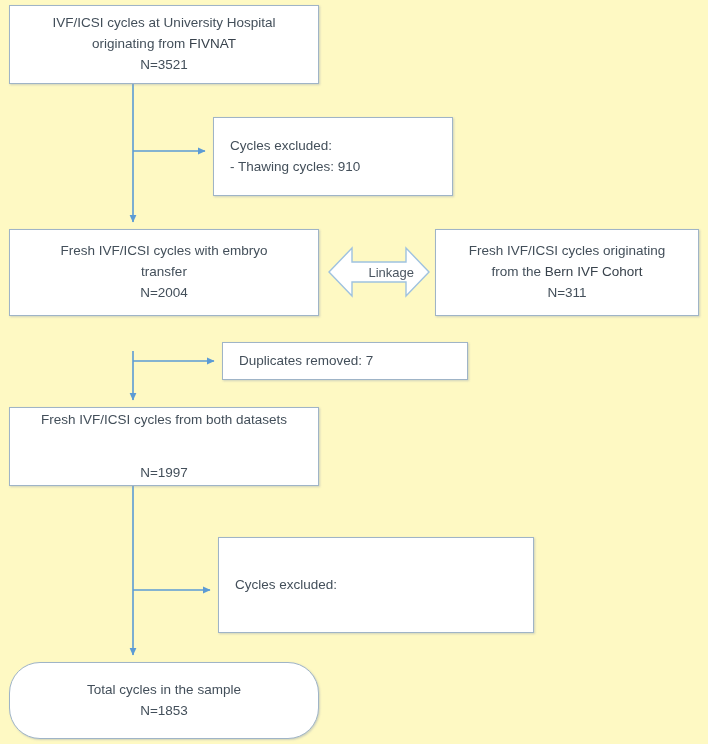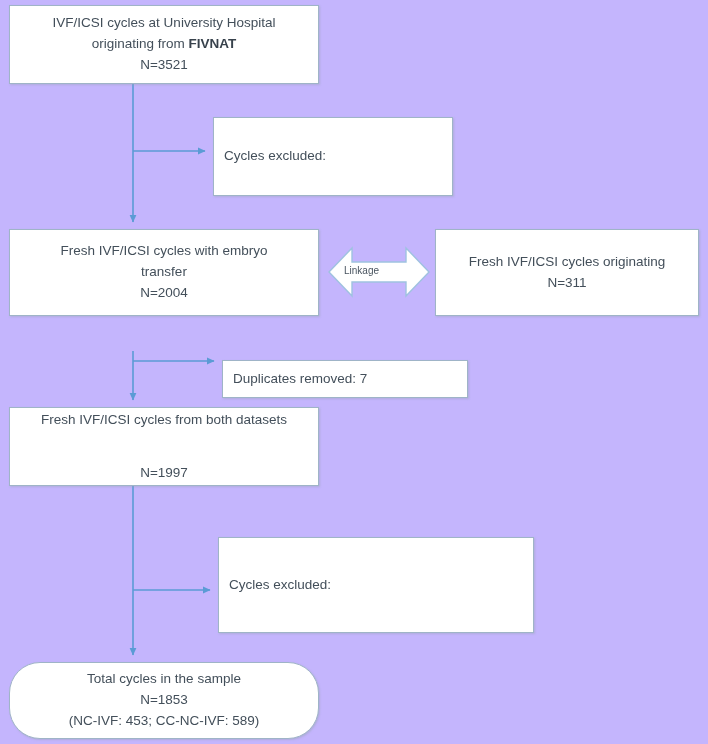--- a/index.html
+++ b/index.html
@@ -7,21 +7,21 @@
     padding: 0;
     background: #ffffff;
   }
   body {
     font-family: "Liberation Sans", sans-serif;
   }
   #flowchart {
     position: relative;
     width: 708px;
     height: 744px;
-    background: #c4b5fd;
+    background: #fef9c3;
     overflow: hidden;
   }
   .box {
     position: absolute;
     box-sizing: border-box;
     border: 1px solid #9fb4c7;
     background: #ffffff;
     color: #434f5a;
     font-size: 13.5px;
     line-height: 1.55;
@@ -30,39 +30,39 @@
     justify-content: center;
     box-shadow: 1px 1px 2px rgba(150,165,180,0.45);
   }
   .box.center {
     align-items: center;
     text-align: center;
   }
   .box.left {
     align-items: flex-start;
     text-align: left;
-    padding-left: 10px;
+    padding-left: 16px;
   }
   .box .line { white-space: nowrap; }
-  .bold { font-weight: bold; color: #38424c; }
+  .bold { font-weight: normal; color: #38424c; }
 
   svg.connectors {
     position: absolute;
     left: 0;
     top: 0;
     width: 708px;
     height: 744px;
     pointer-events: none;
   }
 
   .linkage-label {
     position: absolute;
-    font-size: 10px;
+    font-size: 13px;
     color: #4a5560;
-    text-align: left;
+    text-align: right;
     white-space: nowrap;
   }
 </style>
 </head>
 <body>
 
 <div id="flowchart">
 
   <svg class="connectors" viewBox="0 0 708 744">
     <defs>
@@ -92,47 +92,48 @@
   </svg>
 
   <div class="box center" style="left:9px; top:5px; width:310px; height:79px;">
     <div class="line">IVF/ICSI cycles at University Hospital</div>
     <div class="line"><span>originating from </span><span class="bold">FIVNAT</span></div>
     <div class="line">N=3521</div>
   </div>
 
   <div class="box left" style="left:213px; top:117px; width:240px; height:79px;">
     <div class="line">Cycles excluded:</div>
+    <div class="line">- Thawing cycles: 910</div>
   </div>
 
   <div class="box center" style="left:9px; top:229px; width:310px; height:87px;">
     <div class="line">Fresh IVF/ICSI cycles with embryo</div>
     <div class="line">transfer</div>
     <div class="line">N=2004</div>
   </div>
 
   <div class="box center" style="left:435px; top:229px; width:264px; height:87px;">
     <div class="line">Fresh IVF/ICSI cycles originating</div>
+    <div class="line"><span>from the </span><span class="bold">Bern IVF Cohort</span></div>
     <div class="line">N=311</div>
   </div>
 
   <div class="linkage-label" style="left:344px; top:265px; width:70px;">Linkage</div>
 
-  <div class="box left" style="left:222px; top:360px; width:246px; height:38px;">
+  <div class="box left" style="left:222px; top:342px; width:246px; height:38px;">
     <div class="line">Duplicates removed: 7</div>
   </div>
 
   <div class="box center" style="left:9px; top:407px; width:310px; height:79px;gap:32px;">
     <div class="line">Fresh IVF/ICSI cycles from both datasets</div>
     <div class="line">N=1997</div>
   </div>
 
   <div class="box left" style="left:218px; top:537px; width:316px; height:96px;">
     <div class="line">Cycles excluded:</div>
   </div>
 
   <div class="box center" style="left:9px; top:662px; width:310px; height:77px;border-radius:31px;">
     <div class="line">Total cycles in the sample</div>
     <div class="line">N=1853</div>
-    <div class="line">(NC-IVF: 453; CC-NC-IVF: 589)</div>
   </div>
 
 </div>
 
 </body></html>

